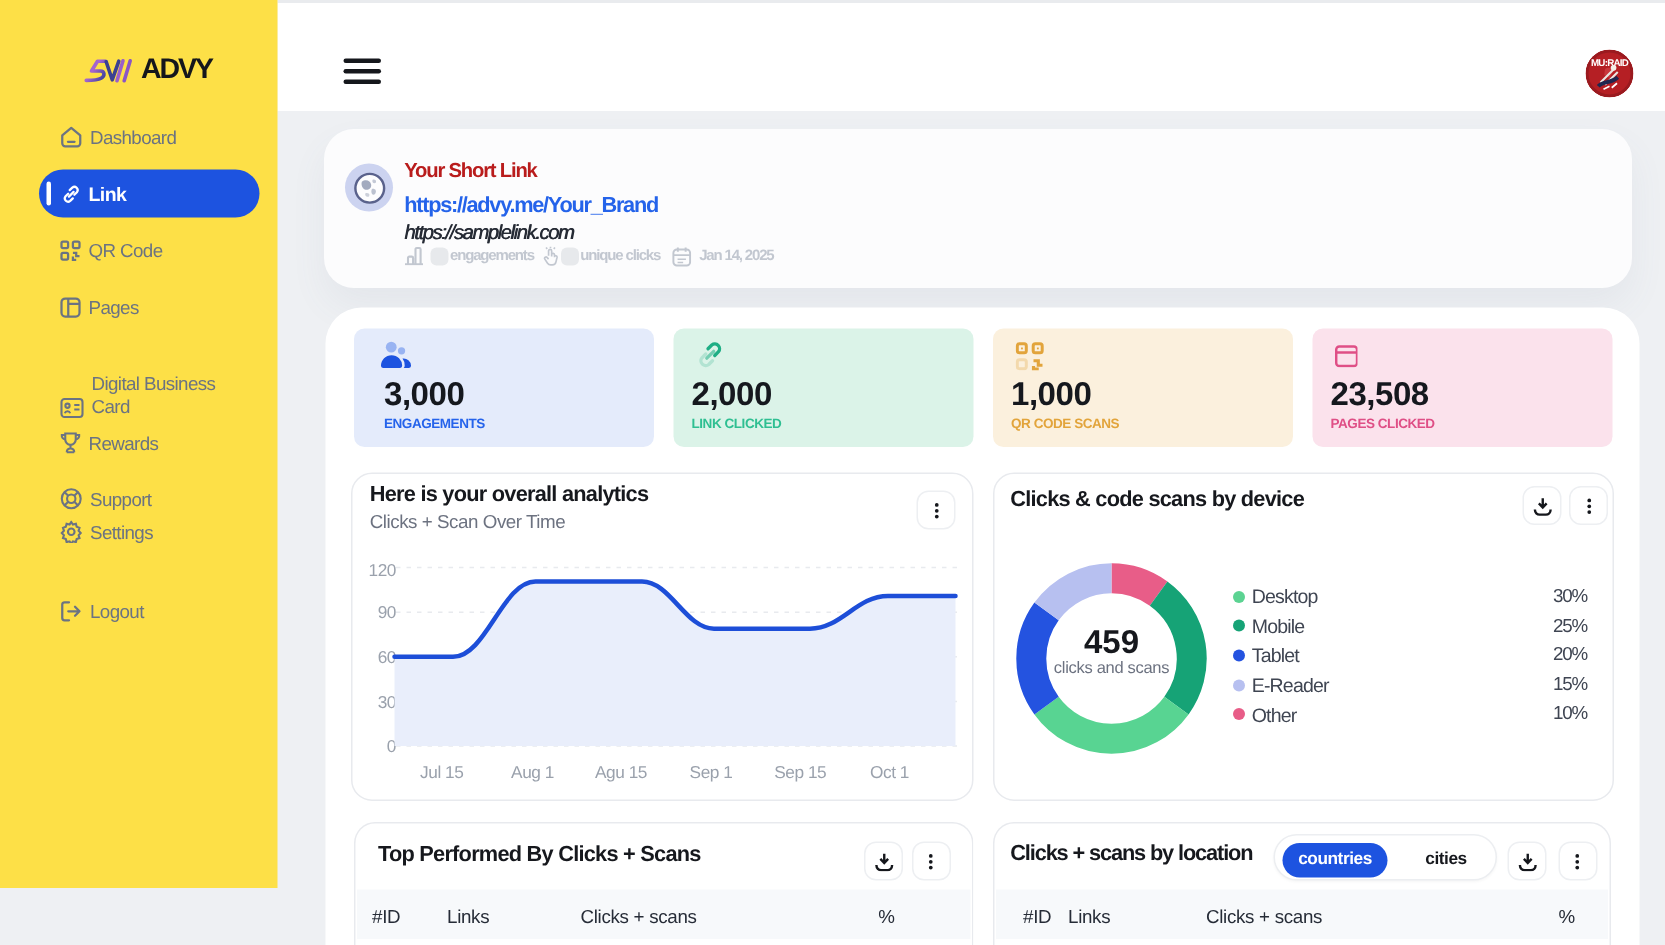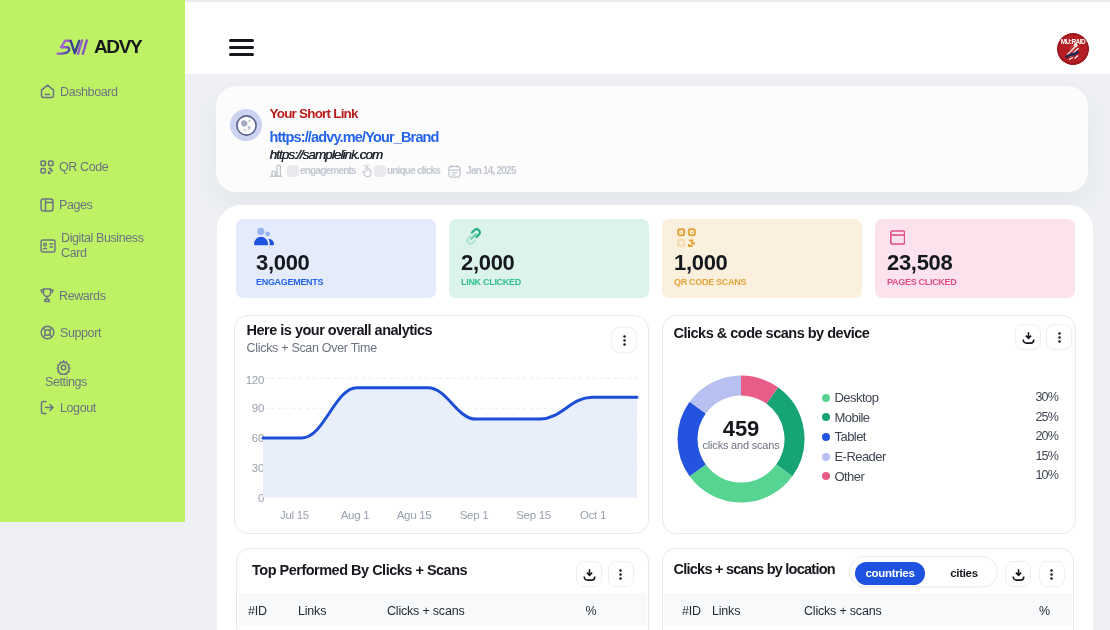--- a/index.html
+++ b/index.html
@@ -1,20 +1,20 @@
 <!DOCTYPE html>
 <html><head>
 <meta charset="utf-8">
 <style>
 * { margin:0; padding:0; box-sizing:border-box; }
 html,body { width:1110px; height:630px; overflow:hidden; font-family:"Liberation Sans", sans-serif; background:#eef0f3; }
 .abs { position:absolute; }
 
 
-.sidebar { position:absolute; left:0; top:0; width:185px; height:522px; background:#bef264; z-index:5; }
+.sidebar { position:absolute; left:0; top:0; width:185px; height:592px; background:#fde047; z-index:5; }
 .logo { position:absolute; left:56px; top:36px; height:22px; display:flex; align-items:center; }
 .logo-text { font-size:19px; font-weight:bold; color:#15171c; letter-spacing:-1.35px; margin-left:4px; }
 .nav-item { position:absolute; left:40px; display:flex; align-items:center; color:#6b7382; font-size:12.5px; letter-spacing:-0.4px; }
 .nav-item svg { flex:0 0 auto; }
 .nav-item .lbl { margin-left:5px; }
 .pill { position:absolute; left:26px; top:113px; width:147px; height:32px; background:#1d53e0; border-radius:16px; display:flex; align-items:center; }
 .pill .bar { width:3px; height:16px; background:#fff; border-radius:2px; margin-left:5px; }
 .pill .lbl { color:#fff; font-size:13px; font-weight:bold; margin-left:5px; letter-spacing:-0.4px; }
 
 
@@ -117,40 +117,49 @@
   </div>
 
   <div class="nav-item" style="top:84px;">
     <svg width="15" height="15" viewBox="0 0 15 15" fill="none" stroke="#6b7382" stroke-width="1.5" stroke-linejoin="round">
       <path d="M1.5 6.2 L7.5 1.2 L13.5 6.2 V11.5 a2 2 0 0 1 -2 2 H3.5 a2 2 0 0 1 -2 -2 Z"></path>
       <path d="M5.3 10.5 H9.7" stroke-linecap="round"></path>
     </svg>
     <span class="lbl">Dashboard</span>
   </div>
 
+  <div class="pill">
+    <span class="bar"></span>
+    <svg width="13" height="13" viewBox="0 0 19 19" fill="none" stroke="#fff" stroke-width="2.2" stroke-linecap="round" style="margin-left:7px">
+      <path d="M8 5.5 L10.5 3 a3.2 3.2 0 0 1 4.5 4.5 L12.5 10"></path>
+      <path d="M11 13.5 L8.5 16 a3.2 3.2 0 0 1 -4.5 -4.5 L6.5 9"></path>
+      <path d="M7.2 11.8 L11.8 7.2"></path>
+    </svg>
+    <span class="lbl">Link</span>
+  </div>
 
   <div class="nav-item" style="top:160px;">
     <svg width="14" height="14" viewBox="0 0 14 14" fill="none" stroke="#6b7382" stroke-width="1.5">
       <rect x="1" y="1" width="4.4" height="4.4" rx="1"></rect>
       <rect x="8.6" y="1" width="4.4" height="4.4" rx="1"></rect>
       <rect x="1" y="8.6" width="4.4" height="4.4" rx="1"></rect>
       <path d="M8.6 8.6 h2.2 v2.2 h2.2 M8.6 11 v2.2 h2.2"></path>
     </svg>
     <span class="lbl">QR Code</span>
   </div>
 
   <div class="nav-item" style="top:198px;">
     <svg width="14" height="14" viewBox="0 0 14 14" fill="none" stroke="#6b7382" stroke-width="1.5">
       <rect x="1" y="1" width="12" height="12" rx="2.5"></rect>
       <path d="M5.5 1 V13 M5.5 4.5 H13"></path>
     </svg>
     <span class="lbl">Pages</span>
   </div>
 
-  <div class="nav-item" style="top:231px; width:130px;">
+  <div class="nav-item" style="top:249px; width:130px;align-items:flex-end;">
     <svg width="16" height="14" viewBox="0 0 16 14" fill="none" stroke="#6b7382" stroke-width="1.4">
       <rect x="1" y="1" width="14" height="12" rx="2"></rect>
       <circle cx="5" cy="5.5" r="1.4"></circle>
       <path d="M3.2 10.5 a1.9 1.9 0 0 1 3.6 0 M9.5 5 H13 M9.5 8 H13"></path>
     </svg>
     <span class="lbl" style="line-height:15px;">Digital Business Card</span>
   </div>
 
   <div class="nav-item" style="top:288px;">
     <svg width="14" height="15" viewBox="0 0 14 15" fill="none" stroke="#6b7382" stroke-width="1.4">
@@ -163,21 +172,21 @@
 
   <div class="nav-item" style="top:325px;">
     <svg width="15" height="15" viewBox="0 0 15 15" fill="none" stroke="#6b7382" stroke-width="1.4">
       <circle cx="7.5" cy="7.5" r="6.3"></circle>
       <circle cx="7.5" cy="7.5" r="2.8"></circle>
       <path d="M3.1 3.1 L5.5 5.5 M11.9 3.1 L9.5 5.5 M11.9 11.9 L9.5 9.5 M3.1 11.9 L5.5 9.5"></path>
     </svg>
     <span class="lbl">Support</span>
   </div>
 
-  <div class="nav-item" style="top:360px;flex-direction:column;">
+  <div class="nav-item" style="top:347px;">
     <svg width="15" height="15" viewBox="0 0 15 15" fill="none" stroke="#6b7382" stroke-width="1.4">
       <circle cx="7.5" cy="7.5" r="2.2"></circle>
       <path d="M7.5 1 l1.1 1.7 2 -.5 .5 2 1.9 .7 -.6 1.9 1.4 1.5 -1.4 1.5 .6 1.9 -1.9 .7 -.5 2 -2 -.5 -1.1 1.7 -1.1 -1.7 -2 .5 -.5 -2 -1.9 -.7 .6 -1.9 -1.4 -1.5 1.4 -1.5 -.6 -1.9 1.9 -.7 .5 -2 2 .5 Z"></path>
     </svg>
     <span class="lbl">Settings</span>
   </div>
 
   <div class="nav-item" style="top:400px;">
     <svg width="15" height="15" viewBox="0 0 15 15" fill="none" stroke="#6b7382" stroke-width="1.5" stroke-linecap="round" stroke-linejoin="round">
       <path d="M6 1.5 H3 a1.5 1.5 0 0 0 -1.5 1.5 v9 a1.5 1.5 0 0 0 1.5 1.5 h3"></path>

